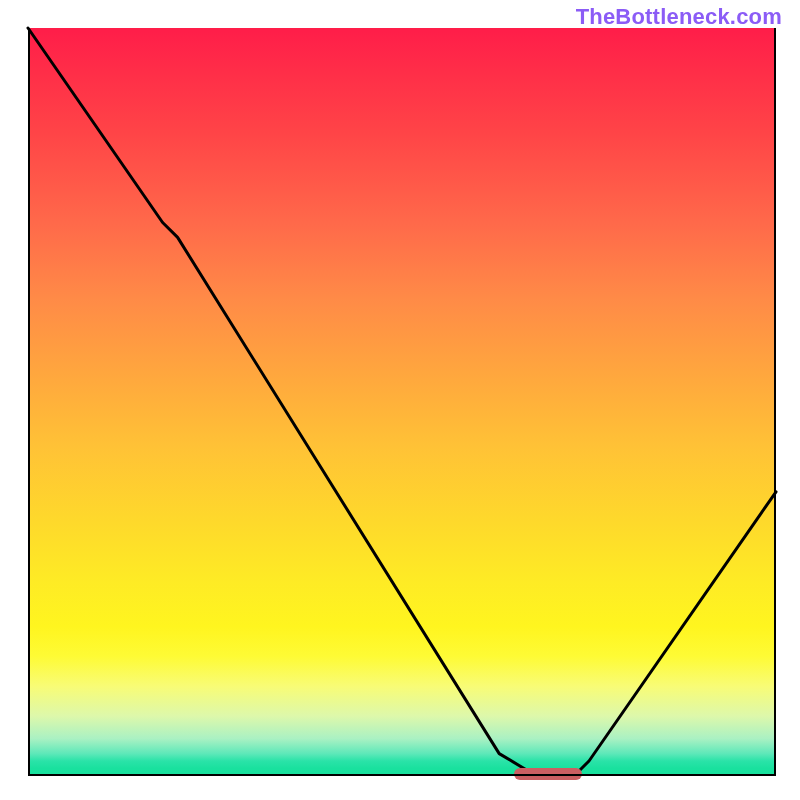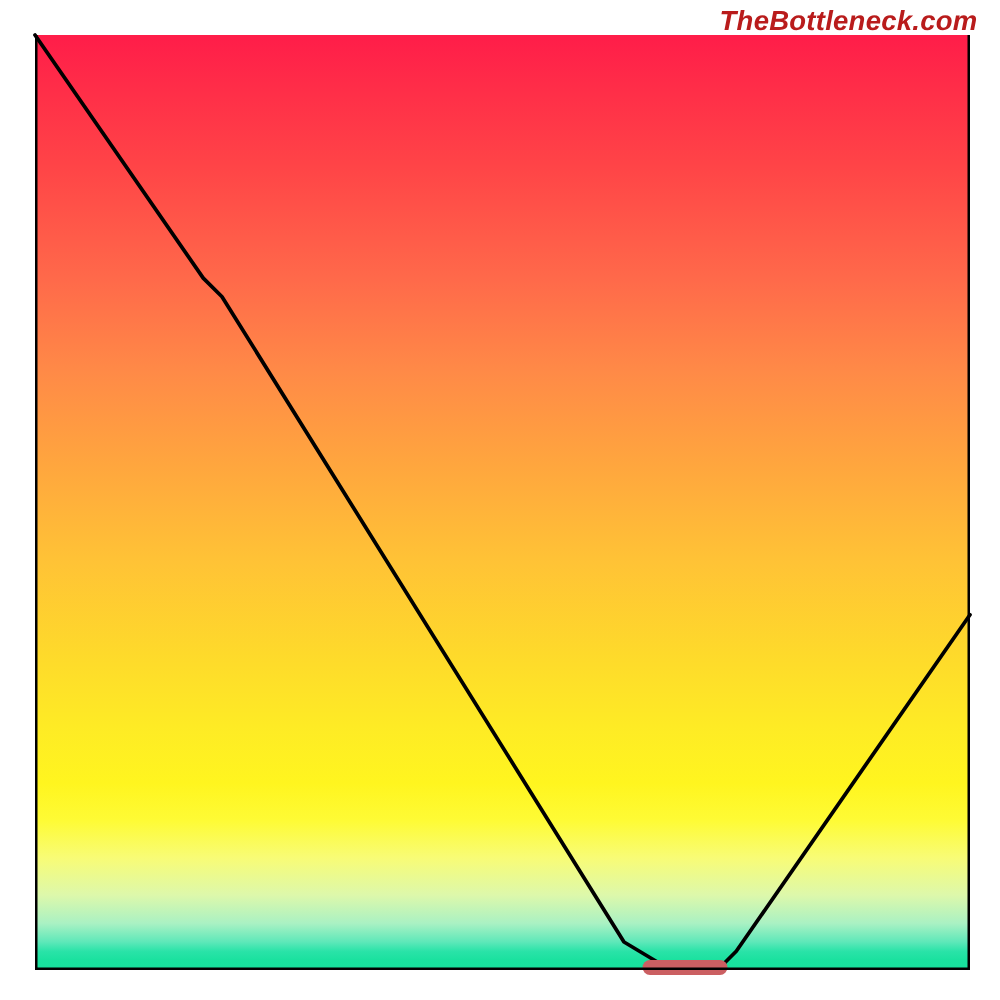--- a/index.html
+++ b/index.html
@@ -14,23 +14,22 @@
     position: relative;
     width: 800px;
     height: 800px;
   }
   .attribution {
     position: absolute;
     top: 4px;
     right: 18px;
     font-size: 22px;
     font-weight: bold;
-    color: #b91c1c;
+    color: #8b5cf6;
     letter-spacing: 0.2px;
-    font-style: italic;
   }
   .plot-frame {
     position: absolute;
     left: 28px;
     top: 28px;
     width: 748px;
     height: 748px;
   }
   .plot-bg {
     position: absolute;

